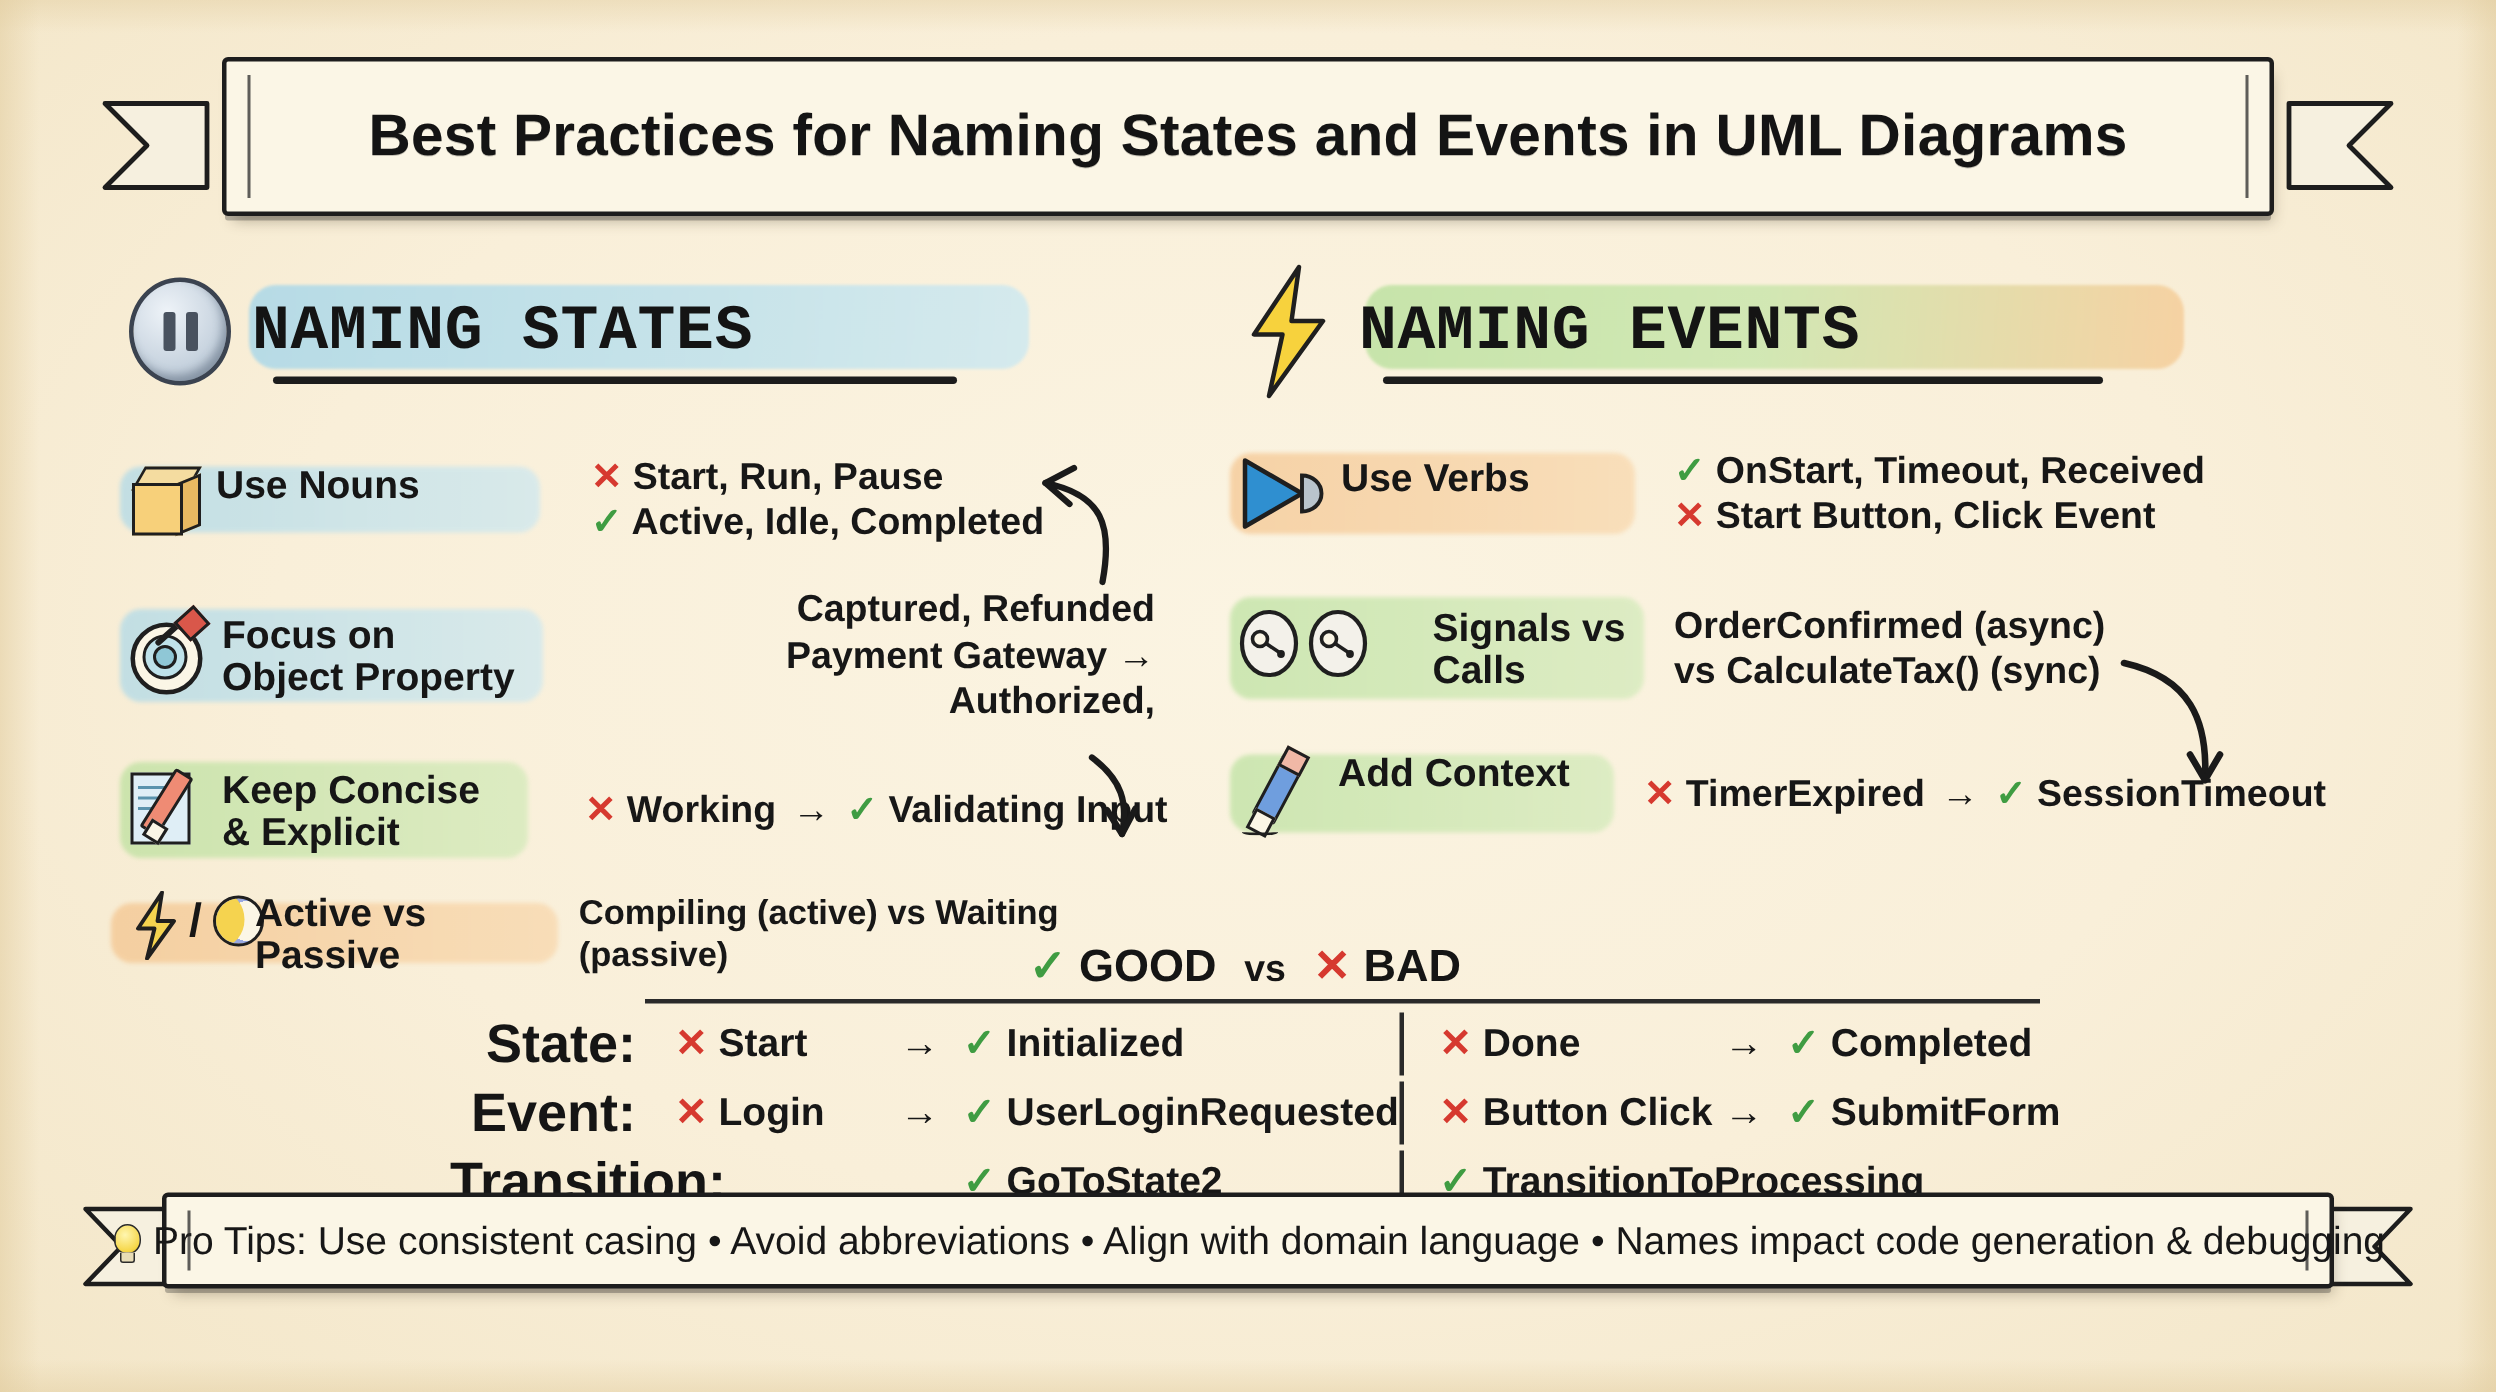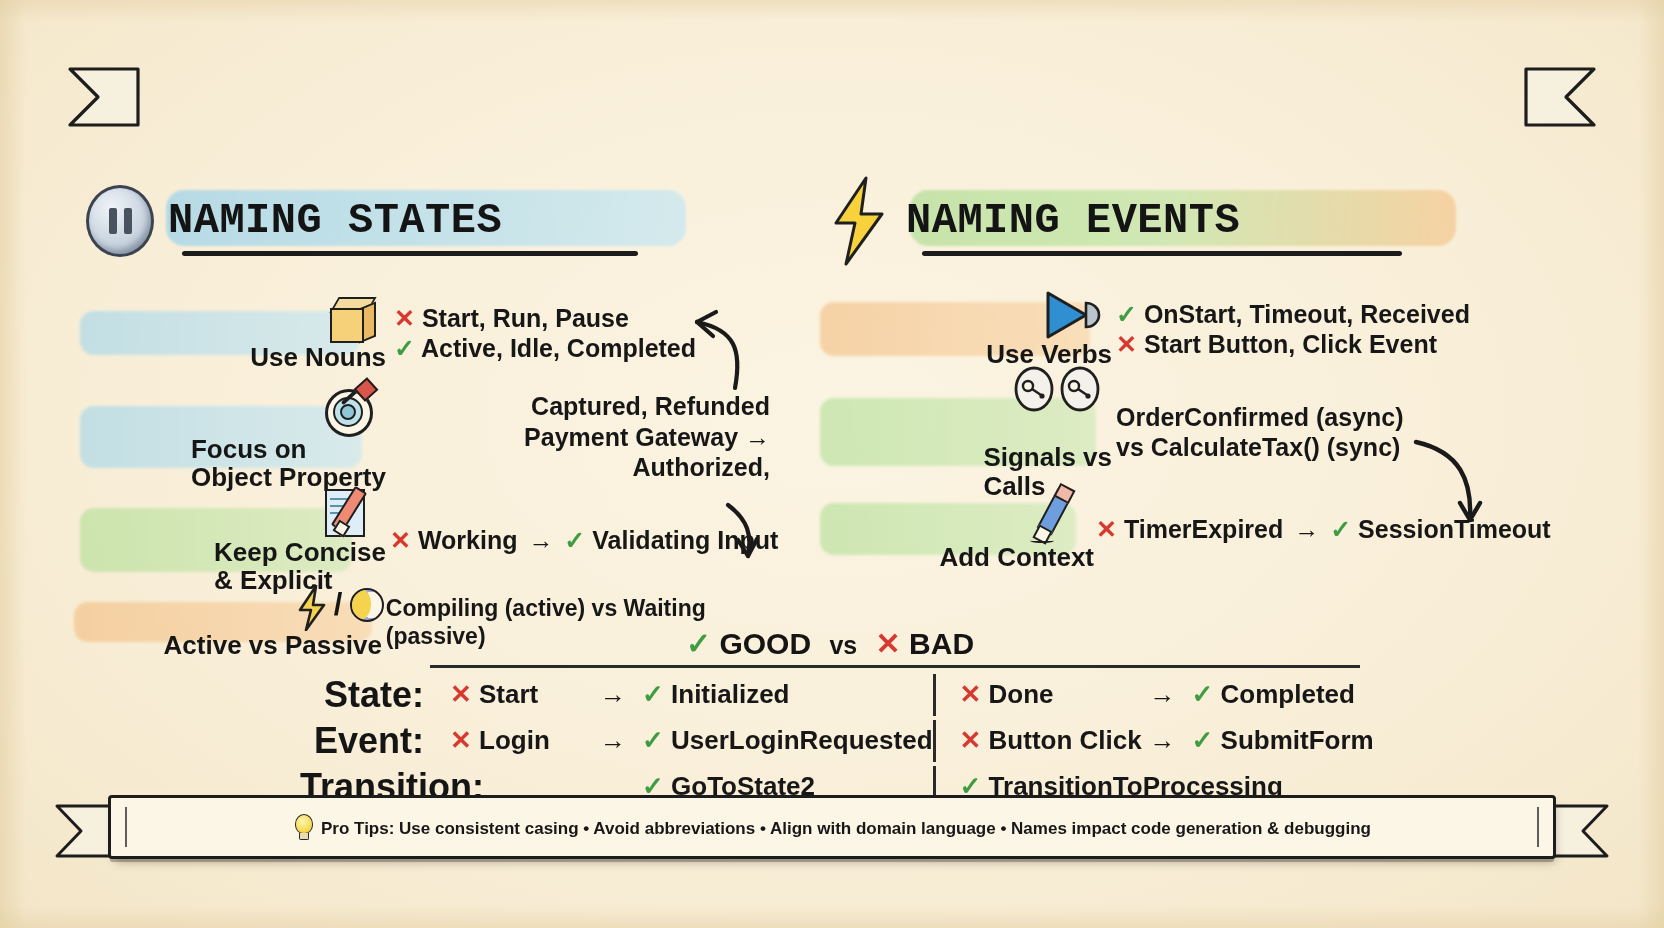--- a/index.html
+++ b/index.html
@@ -49,21 +49,21 @@
   #title-banner .plate{height:100px;margin:0 78px;}
   .title-text{
     font-size:39px;font-weight:bold;letter-spacing:.2px;
     color:#141414;white-space:nowrap;
     text-shadow:0 1px 0 rgba(0,0,0,.22);
   }
 
   #tips-banner{left:62px;top:795px;width:1540px;height:72px;}
   #tips-banner .plate{height:58px;margin:0 46px;}
   .tips-text{
-    font-size:17px;font-weight:bold;color:#171717;white-space:nowrap;
+    font-size:26px;font-weight:normal;color:#171717;white-space:nowrap;
   }
   .bulb{
     display:inline-block;width:20px;height:26px;margin-right:8px;
     vertical-align:-6px;position:relative;
   }
   .bulb .glass{
     position:absolute;left:2px;top:0;width:16px;height:18px;border-radius:50% 50% 45% 45%;
     background:radial-gradient(circle at 40% 35%,#fff6b0,#f6d74a 70%,#d8b321);
     border:1.6px solid #2a2a2a;
   }
@@ -103,21 +103,21 @@
     box-shadow:inset -3px -4px 6px rgba(80,95,115,.45);
   }
   .icon-pause i{display:block;width:8px;height:26px;background:#49525f;border-radius:2px;}
 
   
   .icon-bolt{position:relative;z-index:2;width:66px;height:92px;}
   .icon-bolt svg{display:block;}
 
   
   .row{position:relative;display:flex;align-items:center;}
-  .rowlabel{position:relative;display:flex;align-items:flex-end;flex-direction:column;}
+  .rowlabel{position:relative;display:flex;align-items:flex-start;}
   .rowlabel .mark{
     position:absolute;left:-6px;top:50%;transform:translateY(-50%);
     height:44px;border-radius:14px;filter:blur(1.5px);opacity:.55;z-index:0;
   }
   .mk-blue{background:linear-gradient(90deg,#97d3ef,#bfe5f7);}
   .mk-green{background:linear-gradient(90deg,#a9dd8d,#c6e8ae);}
   .mk-orange{background:linear-gradient(90deg,#f3b878,#f8cf9d);}
   .rowlabel .ltxt{
     position:relative;z-index:2;font-size:26px;font-weight:bold;line-height:1.08;color:#161616;
   }
@@ -194,20 +194,23 @@
 
 <div class="page">
 
   <div class="ribbon" id="title-banner">
     <svg class="tail" style="left:-6px;" viewBox="0 0 78 64">
       <path d="M74 4 L6 4 L34 32 L6 60 L74 60 Z" fill="#f6f0df" stroke="#1d1d1d" stroke-width="3.2" stroke-linejoin="round"></path>
     </svg>
     <svg class="tail" style="right:-6px;" viewBox="0 0 78 64">
       <path d="M4 4 L72 4 L44 32 L72 60 L4 60 Z" fill="#f6f0df" stroke="#1d1d1d" stroke-width="3.2" stroke-linejoin="round"></path>
     </svg>
+    <div class="plate">
+      <span class="title-text">Best Practices for Naming States and Events in UML Diagrams</span>
+    </div>
   </div>
 
   <div class="col" id="col-states">
     <div class="col-head">
       <div class="hl"></div>
       <div class="icon-pause">
           <i></i>
           <i></i>
         </div>
       <h2>NAMING STATES</h2>

